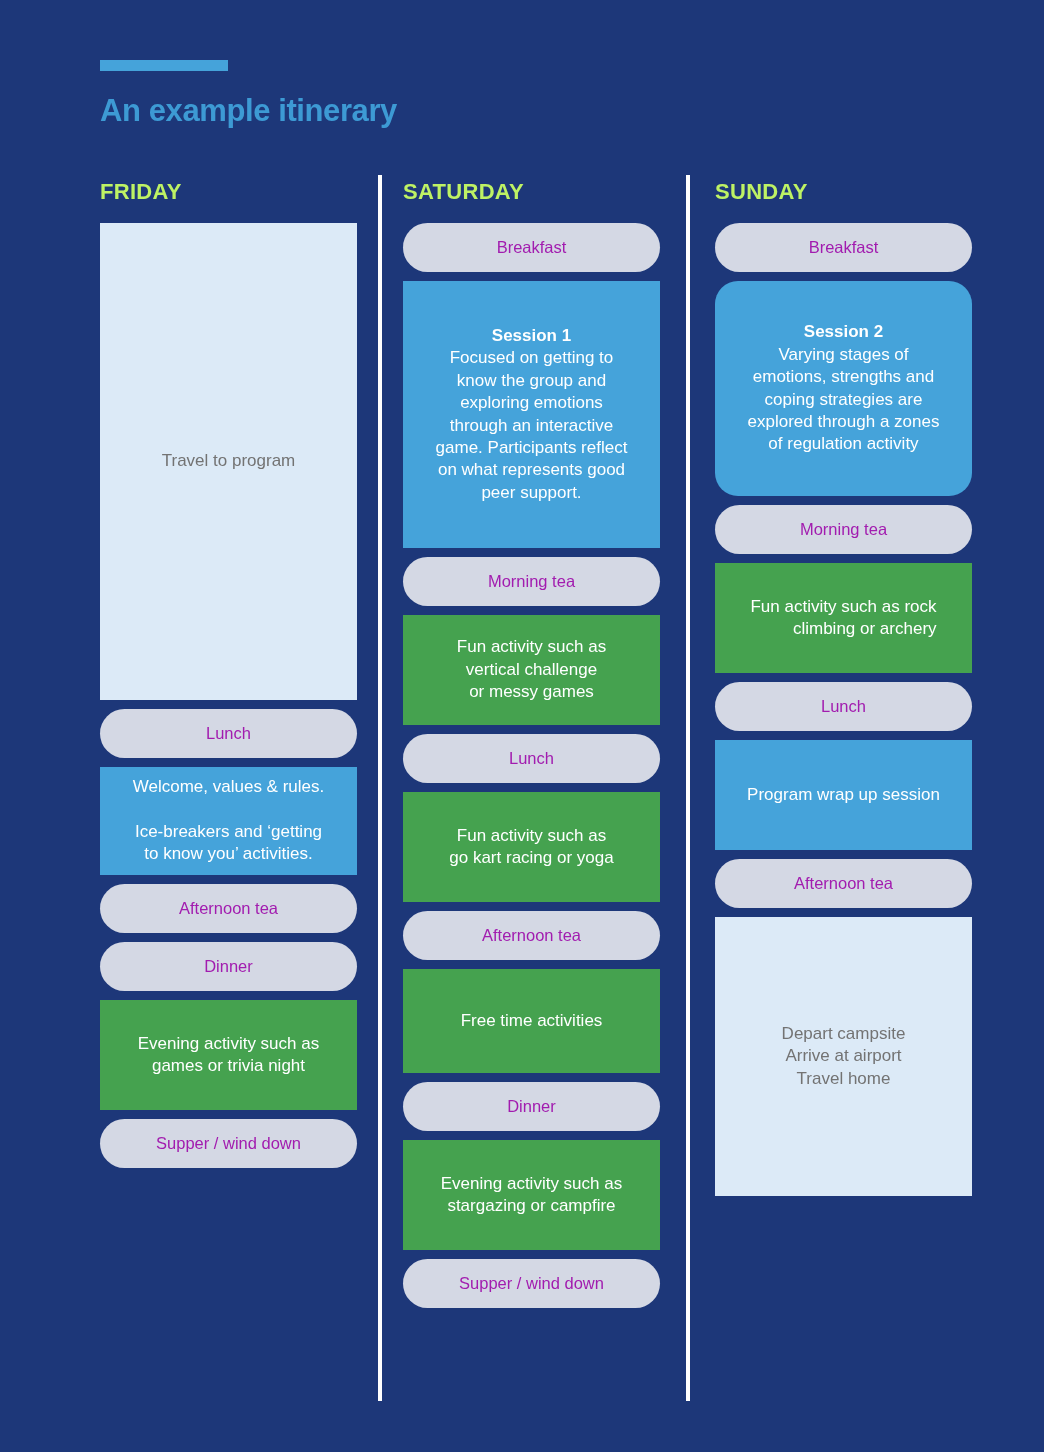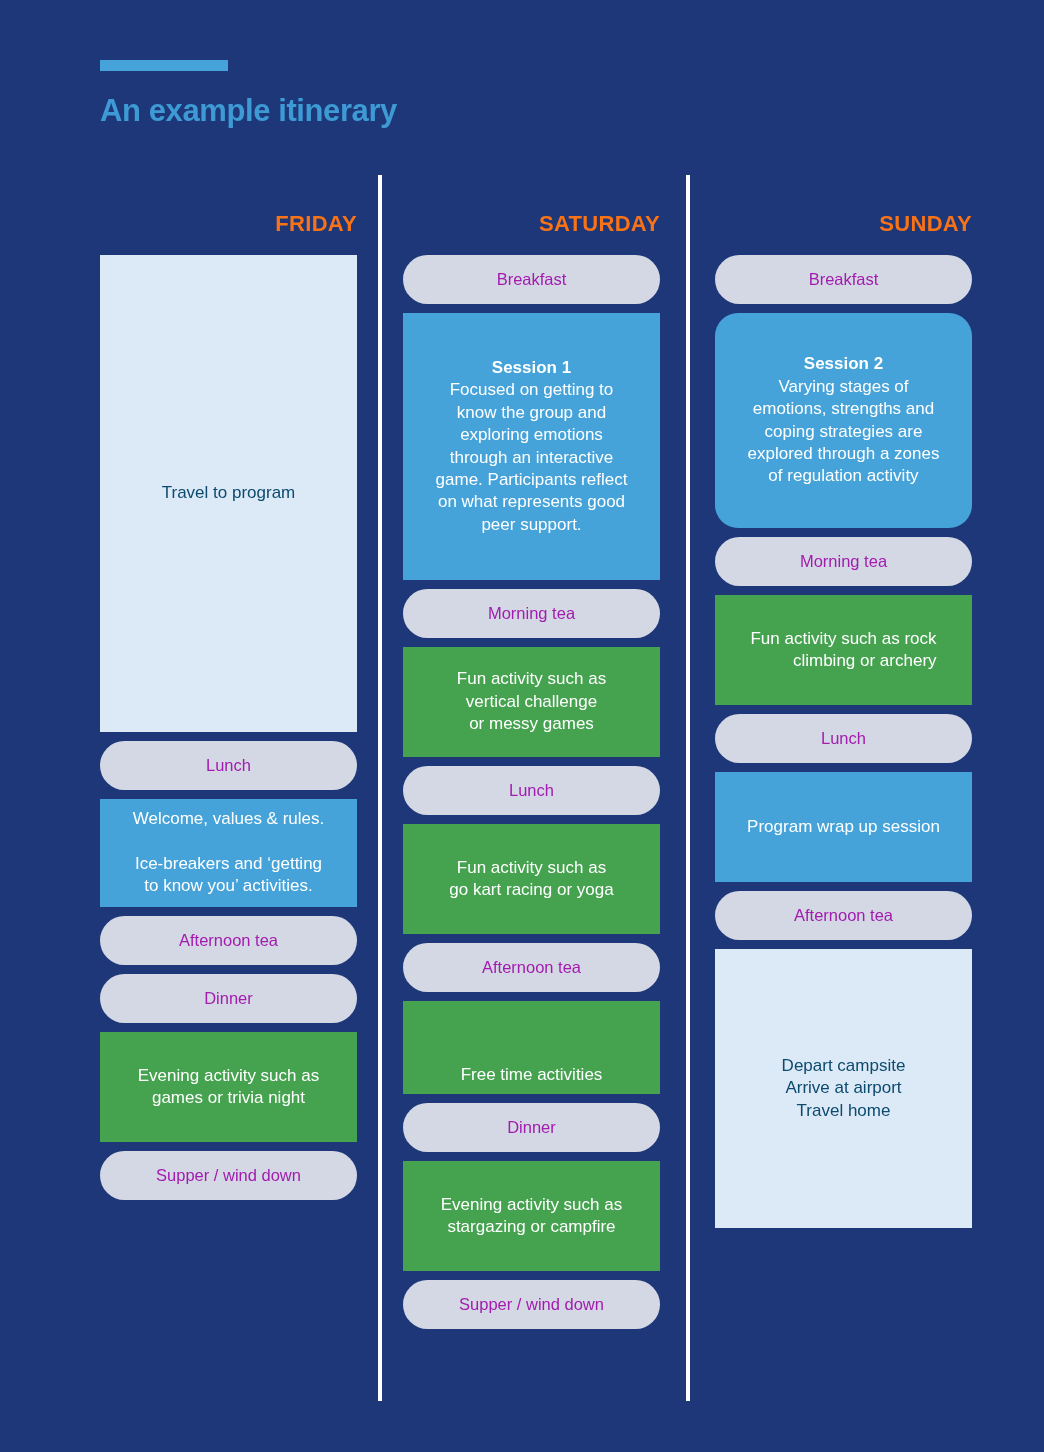--- a/index.html
+++ b/index.html
@@ -50,28 +50,27 @@
   .day-column {
     position: absolute;
     top: 175px;
     width: 257px;
   }
   #column-friday   { left: 100px; }
   #column-saturday { left: 403px; }
   #column-sunday   { left: 715px; }
 
   .day-header {
-    color: #f97316;
+    color: #bef264;
     font-size: 22px;
     font-weight: bold;
-    text-align: right;
+    text-align: left;
     letter-spacing: 0.3px;
     height: 48px;
     line-height: 34px;
-    margin-top: 32px;
   }
 
   .blocks {
     display: flex;
     flex-direction: column;
     gap: 9px;
   }
 
   
   .block {
@@ -110,21 +109,21 @@
     font-size: 17px;
   }
   .session-title {
     font-weight: bold;
     display: block;
   }
 
   
   .block.travel {
     background: #dceaf7;
-    color: #0c4a6e;
+    color: #737373;
     font-size: 17px;
   }
 </style>
 </head>
 <body>
 
 <div id="header-block">
   <div id="accent-bar"></div>
   <div id="page-title">An example itinerary</div>
 </div>
@@ -188,21 +187,21 @@
       <div class="block meal">
         <span class="block-text">Lunch</span>
       </div>
       <div class="block activity" style="height: 110px;">
         <span class="block-text">Fun activity such as
 go kart racing or yoga</span>
       </div>
       <div class="block meal">
         <span class="block-text">Afternoon tea</span>
       </div>
-      <div class="block activity" style="height: 93px; align-items: flex-end;">
+      <div class="block activity" style="height: 104px;">
         <span class="block-text">Free time activities</span>
       </div>
       <div class="block meal">
         <span class="block-text">Dinner</span>
       </div>
       <div class="block activity" style="height: 110px;">
         <span class="block-text">Evening activity such as
 stargazing or campfire</span>
       </div>
       <div class="block meal">

